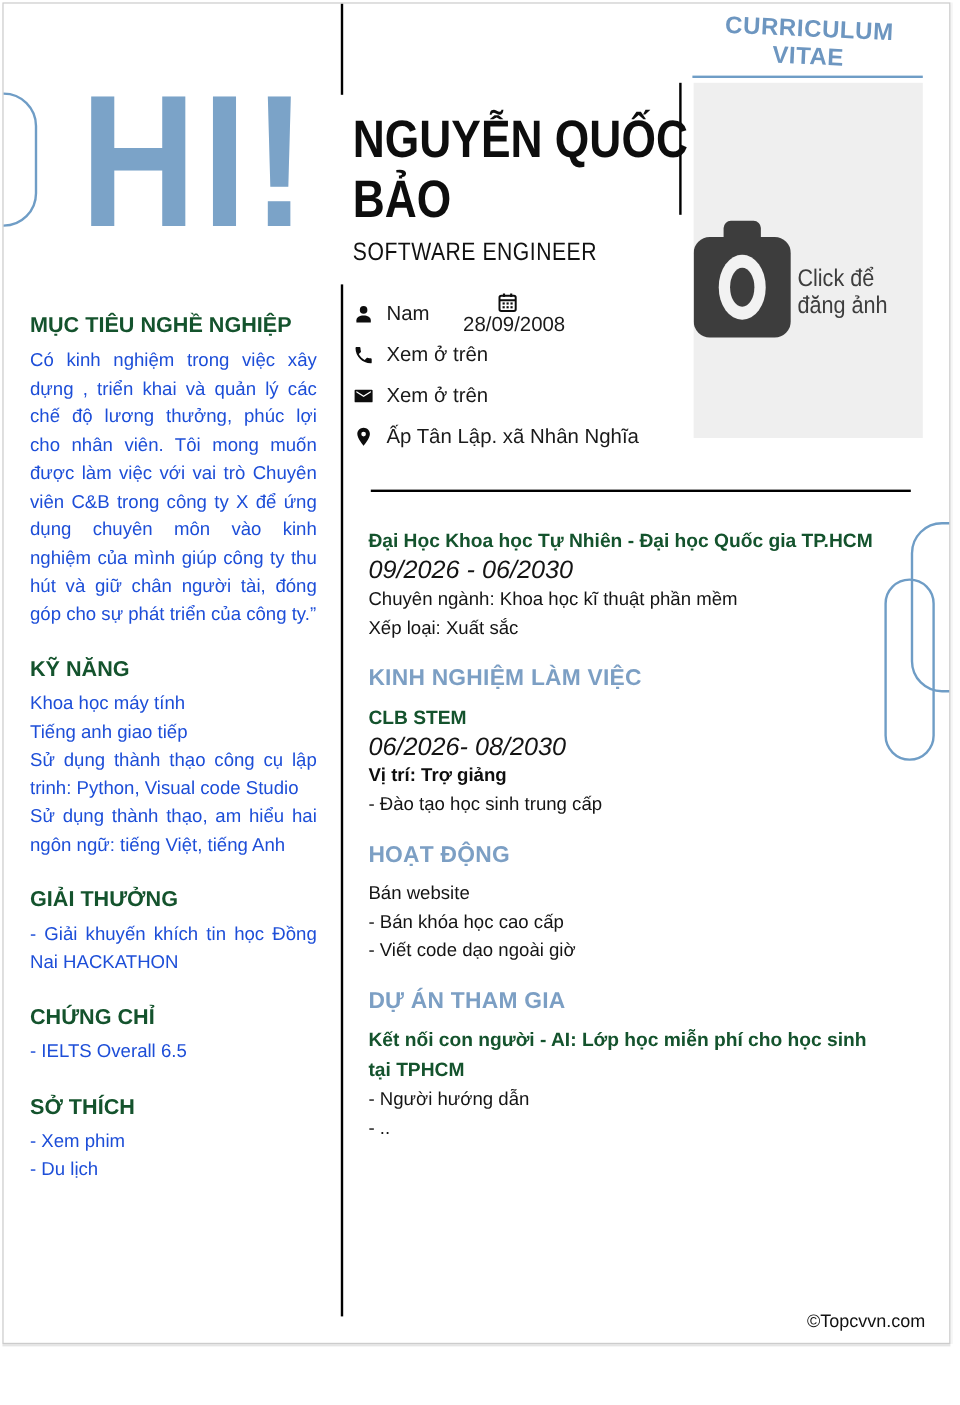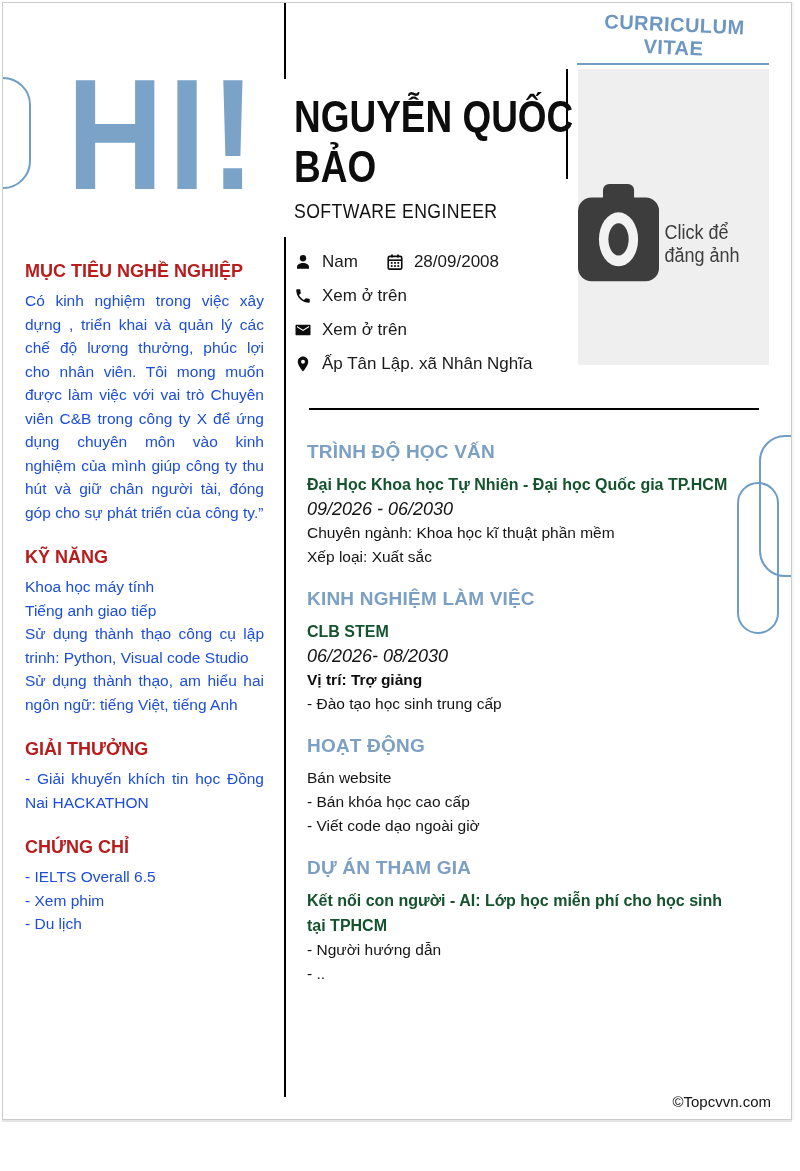--- a/index.html
+++ b/index.html
@@ -61,32 +61,32 @@
     position:absolute;left:575px;top:66px;width:191px;height:296px;
     background:var(--photo-bg);display:flex;flex-direction:row;align-items:center;
     padding-top:42px;cursor:pointer;
   }
   .photo-caption{margin-top:12px;font-size:20px;color:var(--camera-gray);
     transform:scaleX(.9);}
   
   .contact{position:absolute;left:291px;top:250px;width:280px;}
   .contact-row{display:flex;align-items:center;height:18px;margin-bottom:16px;font-size:17px;}
   .contact-row .ic{width:18px;height:18px;margin-right:10px;flex:0 0 18px;color:#0d0d0d;}
-  .contact-pair{display:flex;align-items:center;margin-left:28px;}
+  .contact-pair{display:flex;align-items:center;margin-left:28px;flex-direction:column;}
   .hr-contact{position:absolute;left:306px;top:405px;width:450px;height:2px;background:var(--line-black);}
   
   .left-col{position:absolute;left:22px;top:256px;width:239px;}
-  .left-col h2{font-size:18px;line-height:24px;color:#b91c1c;margin:21px 0 6px;}
+  .left-col h2{font-size:18px;line-height:24px;color:#14532d;margin:21px 0 6px;}
   .left-col h2:first-child{margin-top:0;}
   .left-col p,.left-col .line{font-size:15.5px;line-height:23.5px;text-align:justify;color:#1d4ed8;}
   .right-col{position:absolute;left:304px;top:436px;width:422px;}
   .right-col h3{font-size:19px;line-height:26px;color:var(--heading-blue);letter-spacing:.2px;margin:17px 0 7px;}
   .right-col h3:first-child{margin-top:0;}
   .entry-title{font-size:16px;line-height:25px;font-weight:bold;color:#14532d;}
-  .entry-period{font-size:18px;line-height:24px;font-style:italic;color:#141414;}
+  .entry-period{font-size:21px;line-height:24px;font-style:italic;color:#141414;}
   .entry-role{font-size:15.5px;line-height:24px;font-weight:bold;color:#0d0d0d;}
   .entry-line{font-size:15.5px;line-height:24px;color:#141414;}
   
   .footer{position:absolute;right:20px;top:1090px;font-size:15px;color:#111;}
 </style>
 </head>
 <body>
 
 <div class="sheet">
 
@@ -172,26 +172,26 @@
     <div class="line">Tiếng anh giao tiếp</div>
     <div class="line">Sử dụng thành thạo công cụ lập trinh: Python, Visual code Studio</div>
     <div class="line">Sử dụng thành thạo, am hiểu hai ngôn ngữ: tiếng Việt, tiếng Anh</div>
 
     <h2>GIẢI THƯỞNG</h2>
     <div class="line">- Giải khuyến khích tin học Đồng Nai HACKATHON</div>
 
     <h2>CHỨNG CHỈ</h2>
     <div class="line">- IELTS Overall 6.5</div>
 
+    <h2>SỞ THÍCH</h2>
     <div class="line">- Xem phim</div>
     <div class="line">- Du lịch</div>
   </div>
 
   <div class="right-col">
-    <h3>TRÌNH ĐỘ HỌC VẤN</h3>
     <div class="entry-title">Đại Học Khoa học Tự Nhiên - Đại học Quốc gia TP.HCM</div>
     <div class="entry-period">09/2026 - 06/2030</div>
     <div class="entry-line">Chuyên ngành: Khoa học kĩ thuật phần mềm</div>
     <div class="entry-line">Xếp loại: Xuất sắc</div>
 
     <h3>KINH NGHIỆM LÀM VIỆC</h3>
     <div class="entry-title">CLB STEM</div>
     <div class="entry-period">06/2026- 08/2030</div>
     <div class="entry-role">Vị trí: Trợ giảng</div>
     <div class="entry-line">- Đào tạo học sinh trung cấp</div>

